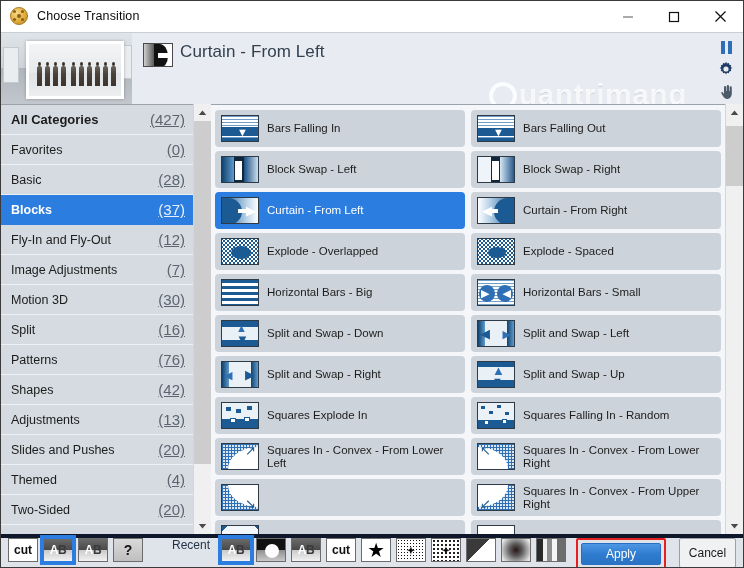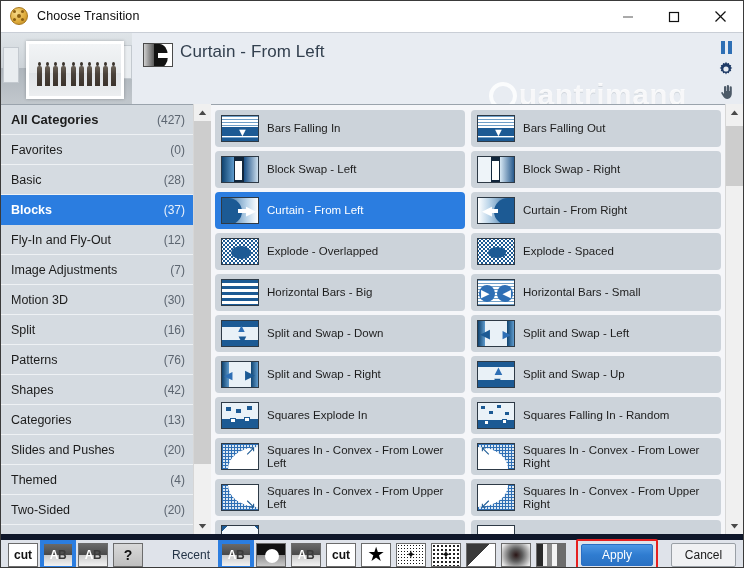--- a/index.html
+++ b/index.html
@@ -132,21 +132,21 @@
   
   .sidebar{
     width:192px; background:#d5dbe1; position:relative; overflow:hidden;
     border-top:1px solid #9aa3ac;
   }
   .cat{
     height:30px; display:flex; align-items:center; padding:0 8px 0 10px;
     border-bottom:1px solid #eef1f4; color:#1c1c1c; font-size:12.5px;
   }
   .cat .lbl{ flex:1; }
-  .cat .cnt{ font-size:12px; color:#5c6570; }
+  .cat .cnt{ font-size:15px; color:#5c6570;text-decoration:underline; }
   .cat.first .lbl{ font-weight:bold; font-size:13px; }
   .cat.sel{ background:#2b7de0; color:#fff; border-bottom-color:#2b7de0; }
   .cat.sel .lbl{ font-weight:bold; }
   .cat.sel .cnt{ color:#e9f1fb; }
 
   
   .vsb{
     width:18px; background:#f0f0f0; border-left:1px solid #d6d6d6;
     position:relative; flex:0 0 18px;
   }
@@ -192,22 +192,22 @@
   .t-arrow{position:absolute;color:#1c5a94;font-size:11px;line-height:11px;}
   .t-arrow.w{color:#fff;}
   .t-curve{position:absolute;background:#1c5a94;}
   .t-sq{position:absolute;background:#1c5a94;}
   .t-sq.w{background:#fff;border:1px solid #1c5a94;}
   .t-hbars{position:absolute;inset:0;background:repeating-linear-gradient(180deg,#1c5a94 0 3px,#ffffff 3px 6px);}
   .t-hbars-sm{position:absolute;inset:0;background:repeating-linear-gradient(180deg,#6f9fc8 0 1px,#ffffff 1px 3px);}
 
   
   .bottom{
-    height:35px; background:#dfe3ea; border-top:6px solid #0f172a;
-    display:flex; align-items:center; padding:0 7px; gap:5px; position:relative;
+    height:35px; background:#dfe3ea; border-top:4px solid #0f172a;
+    display:flex; align-items:flex-start; padding:0 7px; gap:5px; position:relative;
   }
   .mini{
     width:30px;height:24px;border:1px solid #6c6c6c;background:#fff;
     display:flex;align-items:center;justify-content:center;
     font-weight:bold; font-size:12px; color:#111; overflow:hidden; position:relative;
     flex:0 0 30px;
   }
   .mini.selbox{ outline:3px solid #2b7de0; outline-offset:0px; border-color:#2b7de0;}
   .m-ab{
     position:absolute;inset:0;
@@ -227,26 +227,26 @@
   .m-radial{position:absolute;inset:0;background:radial-gradient(circle at 50% 50%,#2a1616 0%,#5b5b5b 35%,#e8e8e8 90%);}
   .m-stripes{position:absolute;inset:0;background:
     linear-gradient(90deg,#2a2a2a 0 20%,#f0f0f0 20% 34%,#8e8e8e 34% 52%,#f5f5f5 52% 70%,#6d6d6d 70% 100%);}
   .recent-lbl{ font-size:12px; color:#243447; margin:0 6px 0 24px; }
   .spacer{ flex:1; }
   .apply-wrap{
     position:relative; padding:3px; border:2px solid #e62020; border-radius:2px;
     display:flex; align-items:center;
   }
   .btn-apply{
-    width:72px;height:22px;border:1px solid #2a6fc4;border-radius:2px;
+    width:80px;height:22px;border:1px solid #2a6fc4;border-radius:2px;
     background:linear-gradient(180deg,#4d97e4 0%,#2f7cd0 50%,#2a72c4 100%);
     color:#fff;font-size:12px;display:flex;align-items:center;justify-content:center;
   }
   .btn-cancel{
-    width:72px;height:24px;border:1px solid #9aa0a6;border-radius:2px;background:#f0f1f3;
+    width:72px;height:30px;border:1px solid #9aa0a6;border-radius:2px;background:#f0f1f3;
     color:#1a1a1a;font-size:12px;display:flex;align-items:center;justify-content:center;
     margin-left:8px;
   }
 </style>
 </head>
 <body>
 
 <div class="window">
 
   <div class="titlebar">
@@ -361,21 +361,21 @@
         </div>
         <div class="cat">
           <span class="lbl">Patterns</span>
           <span class="cnt">(76)</span>
         </div>
         <div class="cat">
           <span class="lbl">Shapes</span>
           <span class="cnt">(42)</span>
         </div>
         <div class="cat">
-          <span class="lbl">Categories</span>
+          <span class="lbl">Adjustments</span>
           <span class="cnt">(13)</span>
         </div>
         <div class="cat">
           <span class="lbl">Slides and Pushes</span>
           <span class="cnt">(20)</span>
         </div>
         <div class="cat">
           <span class="lbl">Themed</span>
           <span class="cnt">(4)</span>
         </div>
@@ -566,21 +566,20 @@
               <div class="t-arrow" style="left:2px;top:1px;font-size:13px;">↖</div>
             </div>
             <div class="tname">Squares In - Convex - From Lower Right</div>
           </div>
           <div class="tile">
             <div class="thumb-ico">
               <div class="t-mesh"></div>
               <div style="position:absolute;right:0;top:0;width:30px;height:22px;border-radius:0 0 0 100%;background:#fff;"></div>
               <div class="t-arrow" style="right:2px;bottom:1px;font-size:13px;">↘</div>
             </div>
-            <div class="tname">Squares In - Convex - From Upper Left</div>
           </div>
           <div class="tile">
             <div class="thumb-ico">
               <div class="t-mesh"></div>
               <div style="position:absolute;left:0;top:0;width:30px;height:22px;border-radius:0 0 100% 0;background:#fff;"></div>
               <div class="t-arrow" style="left:2px;bottom:1px;font-size:13px;">↙</div>
             </div>
             <div class="tname">Squares In - Convex - From Upper Right</div>
           </div>
           <div class="tile">

